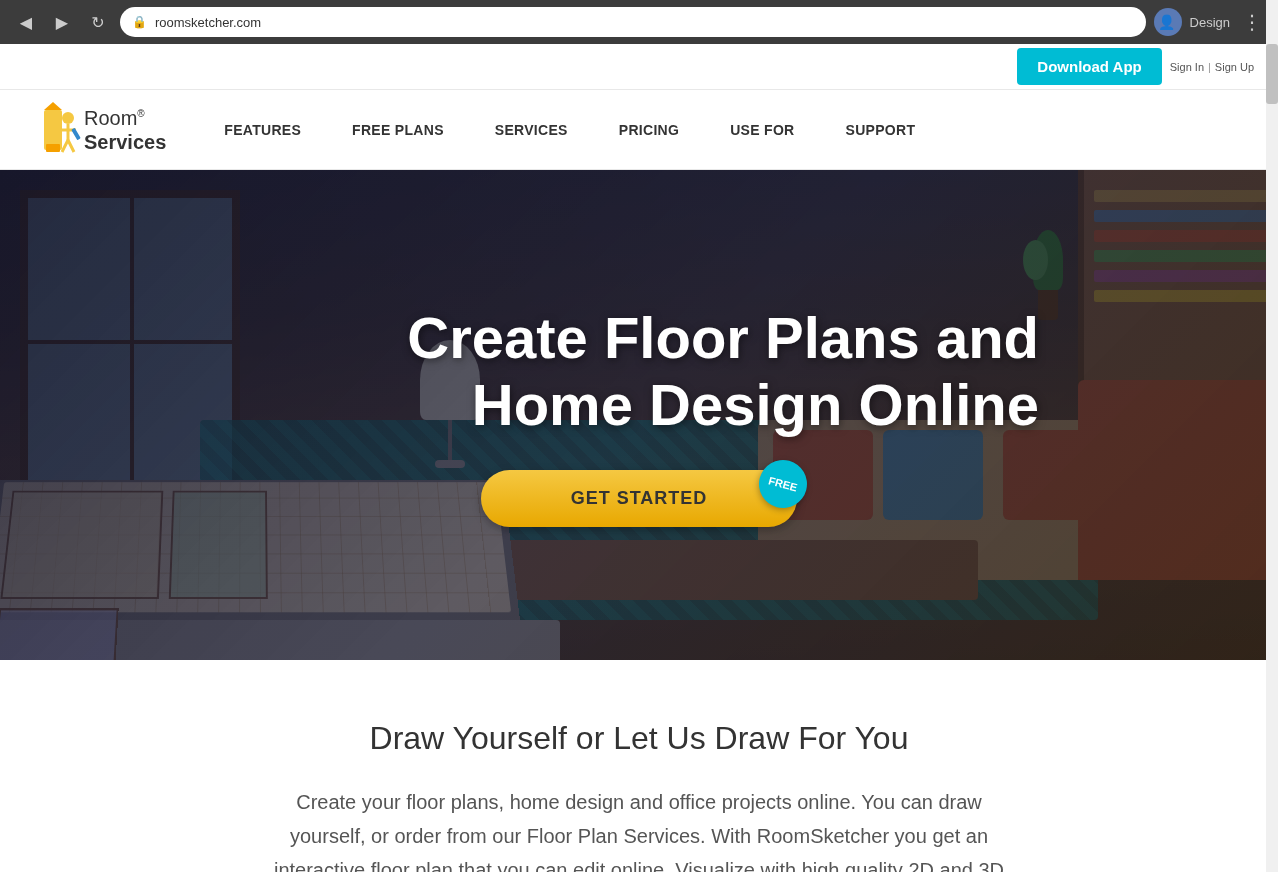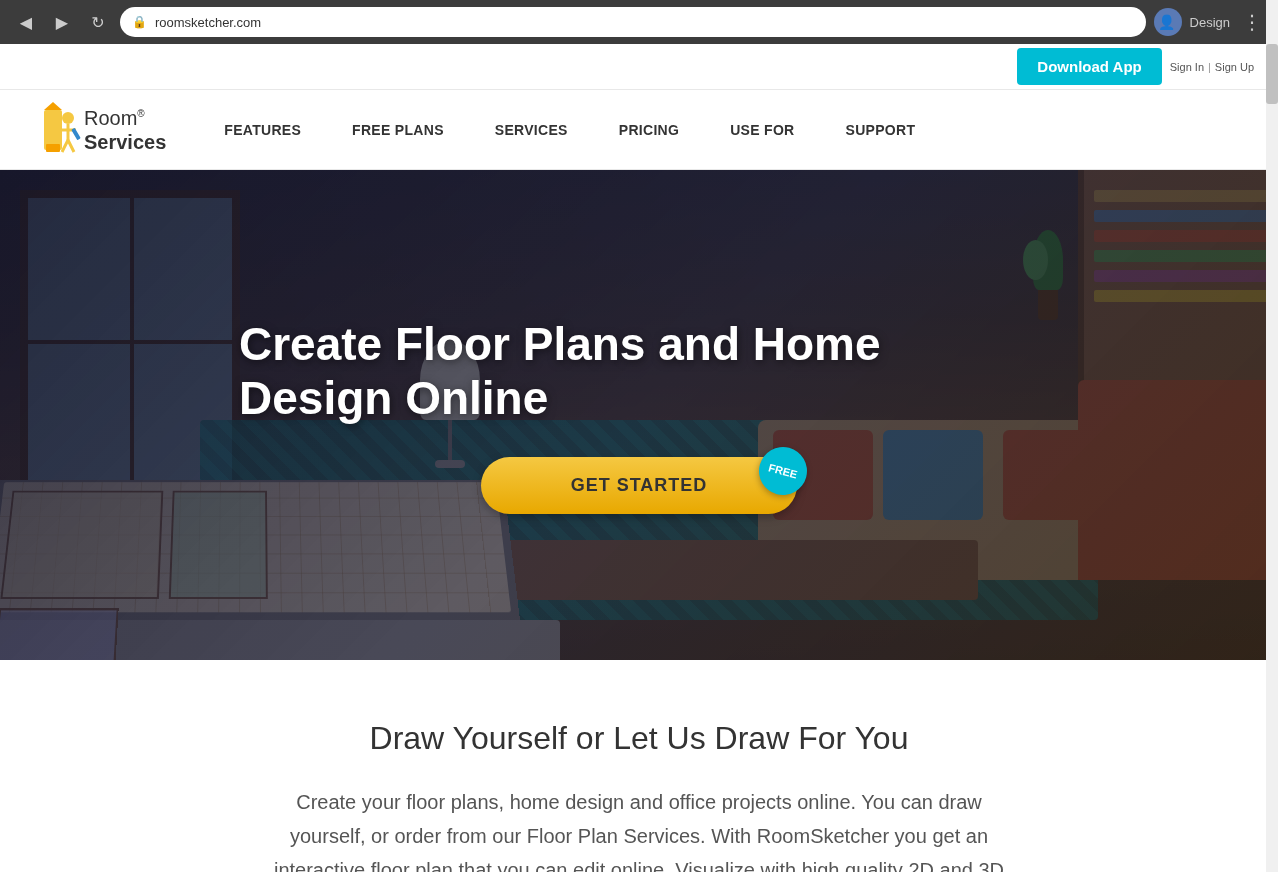--- a/index.html
+++ b/index.html
@@ -147,24 +147,24 @@
       position: absolute;
       inset: 0;
       z-index: 10;
       display: flex;
       flex-direction: column;
       align-items: center;
       justify-content: center;
       gap: 32px;
     }
     .hero-title {
-      font-size: 46px;
+      font-size: 58px;
       font-weight: 700;
       color: #fff;
-      text-align: left;
+      text-align: right;
       text-shadow: 1px 2px 8px rgba(0,0,0,0.5);
       max-width: 800px;
     }
     .get-started-wrap {
       position: relative;
       display: inline-block;
     }
     .get-started-btn {
       background: linear-gradient(to bottom, #f5c842, #e8a800);
       color: #333;

